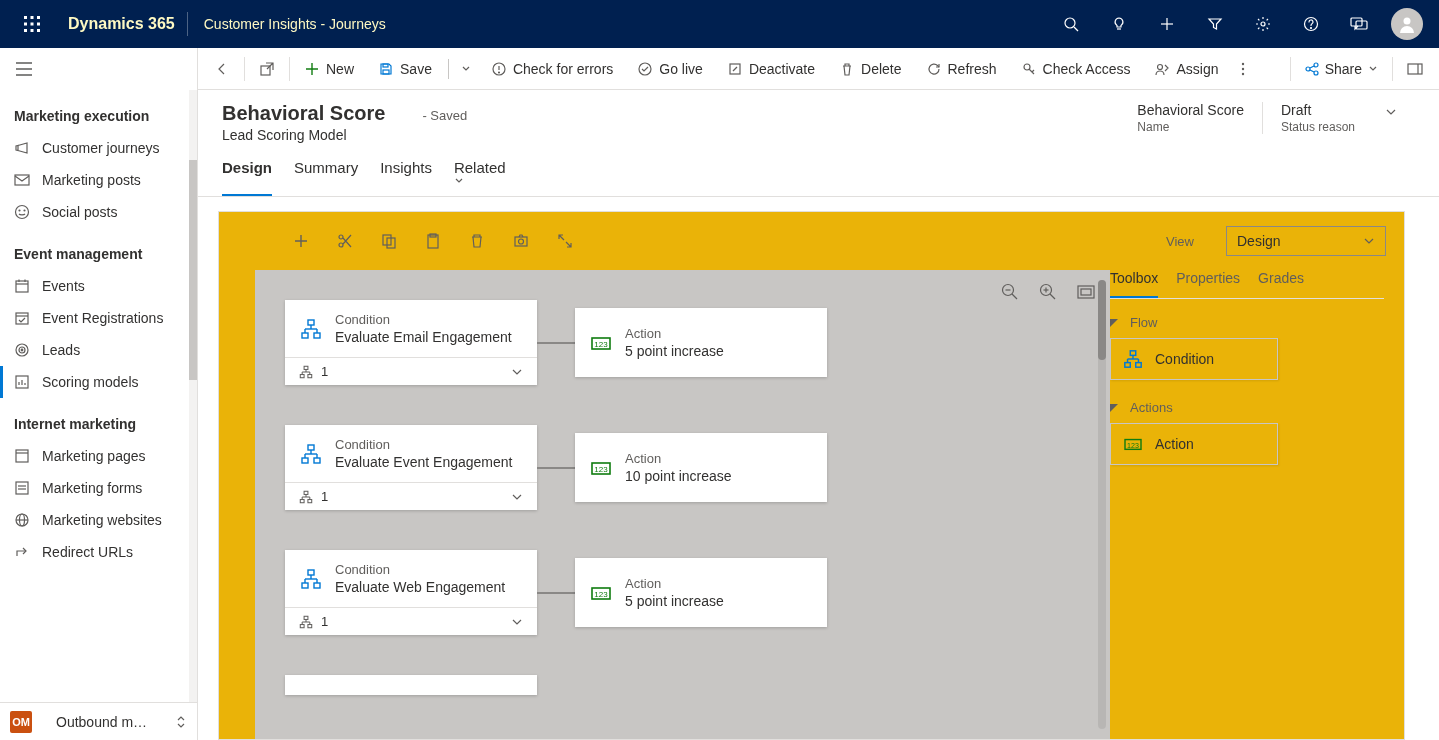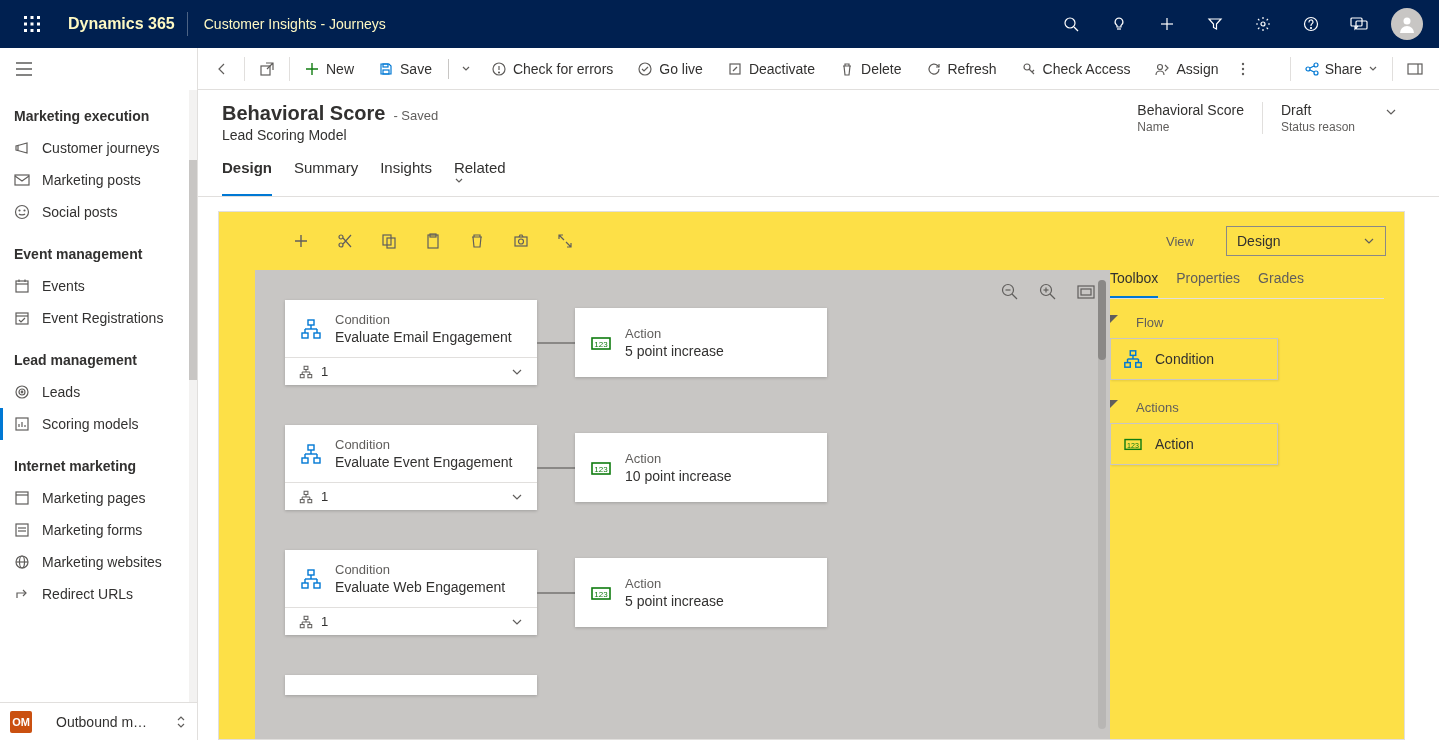--- a/index.html
+++ b/index.html
@@ -41,37 +41,37 @@
 .cmd-chevron { padding:0 8px; cursor:pointer; }
 .cmd-bar .back { width:40px; justify-content:center; padding:0; }
 .cmd-bar .spacer { flex:1; }
 .cmd-share { display:flex; align-items:center; gap:6px; padding:0 12px; cursor:pointer; }
 
 
 .rec-header { padding: 12px 24px 0; display:flex; align-items:flex-start; border-bottom: 0; }
 .rec-header .left { flex:1; }
 .rec-title-row { display:flex; align-items:baseline; gap:8px; }
 .rec-title { font-size: 20px; font-weight: 600; }
-.rec-saved { font-size: 13px; color: #605e5c; }
+.rec-saved { font-size: 13px; color: #605e5c; margin-left: 29px; }
 .rec-subtitle { font-size: 14px; color: #323130; margin-top:2px; }
 .rec-header .right { display:flex; gap:0; align-items:flex-start; }
 .rec-field { padding: 0 18px; border-left:1px solid #e1dfdd; }
 .rec-field:first-child { border-left:none; }
 .rec-field .val { font-size:14px; color:#323130; }
 .rec-field .lbl { font-size:12px; color:#605e5c; margin-top:2px; }
 
 
 .tabs { display:flex; gap:22px; padding: 16px 24px 0; border-bottom:1px solid #e1dfdd; }
 .tab { padding-bottom:10px; font-size:15px; cursor:pointer; color:#323130; }
 .tab.active { font-weight:600; border-bottom:2px solid #0078d4; color:#323130; }
 .tab .chev { margin-left:4px; font-size:11px; }
 
 
 .designer-wrap { flex:1; padding: 14px 34px 0 20px; overflow:hidden; }
-.designer { background:#fde047; border:1px solid #e1dfdd; height: 100%; display:flex; flex-direction:column; }
+.designer { background:#eab308; border:1px solid #e1dfdd; height: 100%; display:flex; flex-direction:column; }
 .designer-toolbar { height:58px; display:flex; align-items:center; padding:0 18px; gap:24px; }
 .designer-toolbar .tl-ico { width:20px; height:20px; cursor:pointer; color:#605e5c; display:flex; align-items:center; justify-content:center; }
 .designer-toolbar .spacer { flex:1; }
 .view-label { font-size:13px; color:#605e5c; margin-right:8px; }
 .view-select { border:1px solid #8a8886; height:30px; width:160px; display:flex; align-items:center; padding:0 10px; justify-content:space-between; font-size:14px; cursor:pointer; }
 
 .designer-body { flex:1; display:flex; overflow:hidden; }
 .canvas-wrap { flex:1; padding: 0 0 0 36px; position:relative; overflow:hidden; }
 .canvas { background:#c8c6c4; height:100%; border-radius:0; position:relative; padding: 30px 0 0 30px; }
 .canvas-zoom { position:absolute; top:12px; right:14px; display:flex; gap:18px; }
@@ -90,21 +90,21 @@
 .connector { width:38px; height:2px; background:#8a8886; }
 .action-card { width:252px; background:#fff; box-shadow:0 1px 3px rgba(0,0,0,0.2); display:flex; align-items:center; gap:12px; padding:18px 14px; }
 .action-card .a-ico { width:24px; height:24px; display:flex; align-items:center; justify-content:center; }
 .action-card .a-txt .t1 { font-size:13px; color:#605e5c; }
 .action-card .a-txt .t2 { font-size:14px; color:#323130; margin-top:2px; }
 
 .tool-panel { width:294px; padding: 0 20px 0 0; }
 .tool-tabs { display:flex; gap:18px; border-bottom:1px solid #e1dfdd; padding:0 0 0 0; margin-bottom:16px; }
 .tool-tab { padding-bottom:10px; font-size:14px; cursor:pointer; color:#605e5c; }
 .tool-tab.active { color:#323130; border-bottom:2px solid #0078d4; font-weight:400; }
-.tool-group-title { font-size:13px; color:#605e5c; margin-bottom:8px; display:flex; align-items:flex-start; gap:18px; }
+.tool-group-title { font-size:13px; color:#605e5c; margin-bottom:8px; display:flex; align-items:center; gap:12px; }
 .tool-item { border:1px solid #c8c6c4; padding:10px 12px; display:flex; align-items:center; gap:12px; font-size:14px; margin-bottom:20px; cursor:grab; width:168px; box-shadow:1px 1px 2px rgba(0,0,0,0.1); }
 .tool-item .ico { width:20px; height:20px; display:flex; align-items:center; justify-content:center; }
 
 svg { display:block; }
 </style>
 </head>
 <body>
 
 <div class="top-nav">
   <div class="waffle">
@@ -235,21 +235,20 @@
           <span class="ico">
             <svg width="16" height="16" viewBox="0 0 16 16" fill="none" stroke="#605e5c" stroke-width="1.2">
               <rect x="2" y="3" width="12" height="11"></rect>
               <line x1="2" y1="6" x2="14" y2="6"></line>
               <path d="M5 10l2 2 4-4"></path>
             </svg>
           </span>
           <span>Event Registrations</span>
         </div>
 
-      <div class="side-group-title">Lead management</div>
       <div class="side-item">
           <span class="ico">
             <svg width="16" height="16" viewBox="0 0 16 16" fill="none" stroke="#605e5c" stroke-width="1.2">
               <circle cx="8" cy="8" r="6"></circle>
               <circle cx="8" cy="8" r="3"></circle>
               <circle cx="8" cy="8" r="0.8" fill="#605e5c"></circle>
             </svg>
           </span>
           <span>Leads</span>
         </div>

